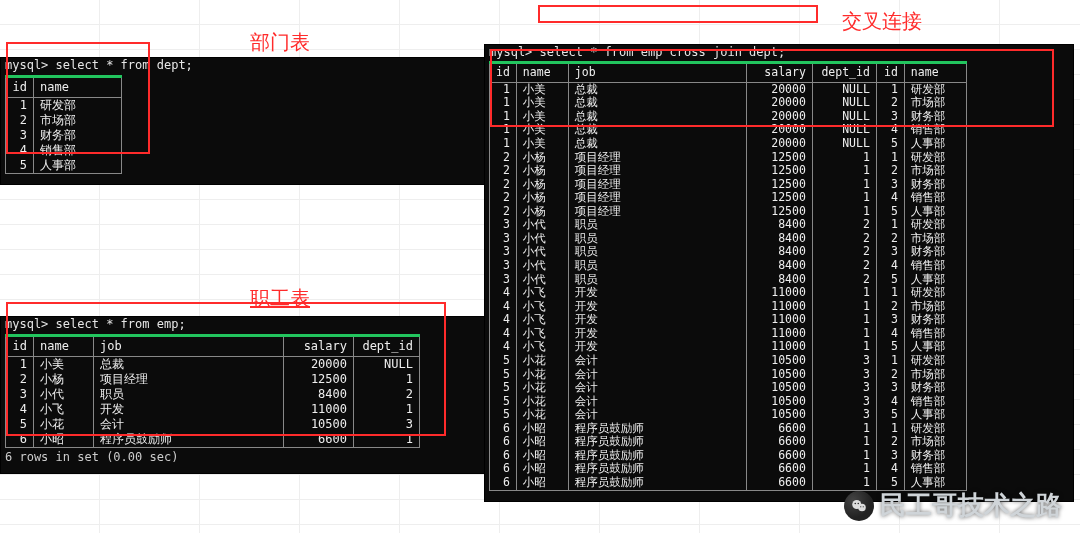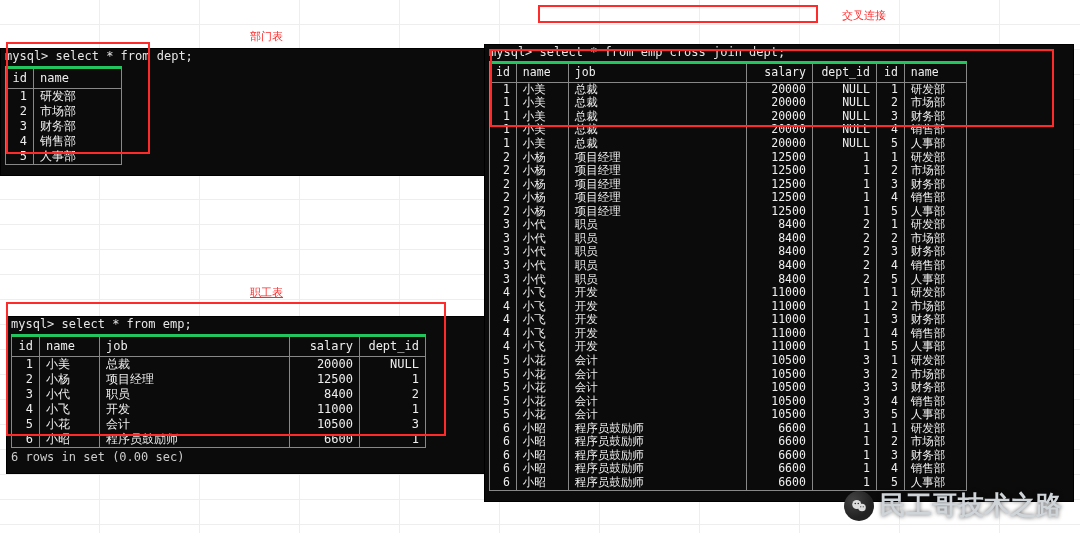--- a/index.html
+++ b/index.html
@@ -28,21 +28,21 @@
     padding: 0 4px 8px 4px;
     border: 1px solid #000;
     line-height: 1.25;
     margin-top: 44px;
   }
   .term .prompt { color: #e6e6e6; }
   .label-red {
     position: absolute;
     color: #ff2b2b;
     font-family: "SimHei","Microsoft YaHei",sans-serif;
-    font-size: 11px;
+    font-size: 20px;
     font-weight: 500;
   }
   .redbox {
     position: absolute;
     border: 2px solid #ff2b2b;
     pointer-events: none;
   }
   
   .tbl {
     border-collapse: collapse;
@@ -86,21 +86,21 @@
     border-radius: 50%;
     background: radial-gradient(circle at 30% 30%, #444 0, #222 60%);
     display:flex;align-items:center;justify-content:center;
     color:#eee;font-size:16px;
   }
 </style>
 </head>
 <body>
 <div class="page">
 
-  <div class="term" style="left:0px; top:4px; width:518px;">
+  <div class="term" style="left:0px; top:13px; width:518px;">
     <div><span class="prompt">mysql&gt; </span><span>select * from dept;</span></div>
     <table class="tbl">
       <tbody>
           <tr class="hdrrow">
         <th class="num" style="width:28px">id</th>
         <th class="txt" style="width:88px">name</th>
       </tr>
       </tbody>
         <tbody id="dept-body">
           <tr>
@@ -128,21 +128,21 @@
           <tr class="seprow">
             <td></td>
             <td></td>
           </tr>
     </tbody>
       </table>
   </div>
   <div class="label-red" style="left:250px; top:29px;">部门表</div>
   <div class="redbox" style="left:6px; top:42px; width:144px; height:112px;"></div>
 
-  <div class="term" style="left:6px; top:272px; width:507px;">
+  <div class="term" style="left:0px; top:272px; width:507px;">
     <div><span class="prompt">mysql&gt; </span><span>select * from emp;</span></div>
     <table class="tbl">
       <tbody>
           <tr class="hdrrow">
         <th class="num" style="width:28px">id</th>
         <th class="txt" style="width:60px">name</th>
         <th class="txt" style="width:190px">job</th>
         <th class="num" style="width:70px">salary</th>
         <th class="num" style="width:66px">dept_id</th>
       </tr>

